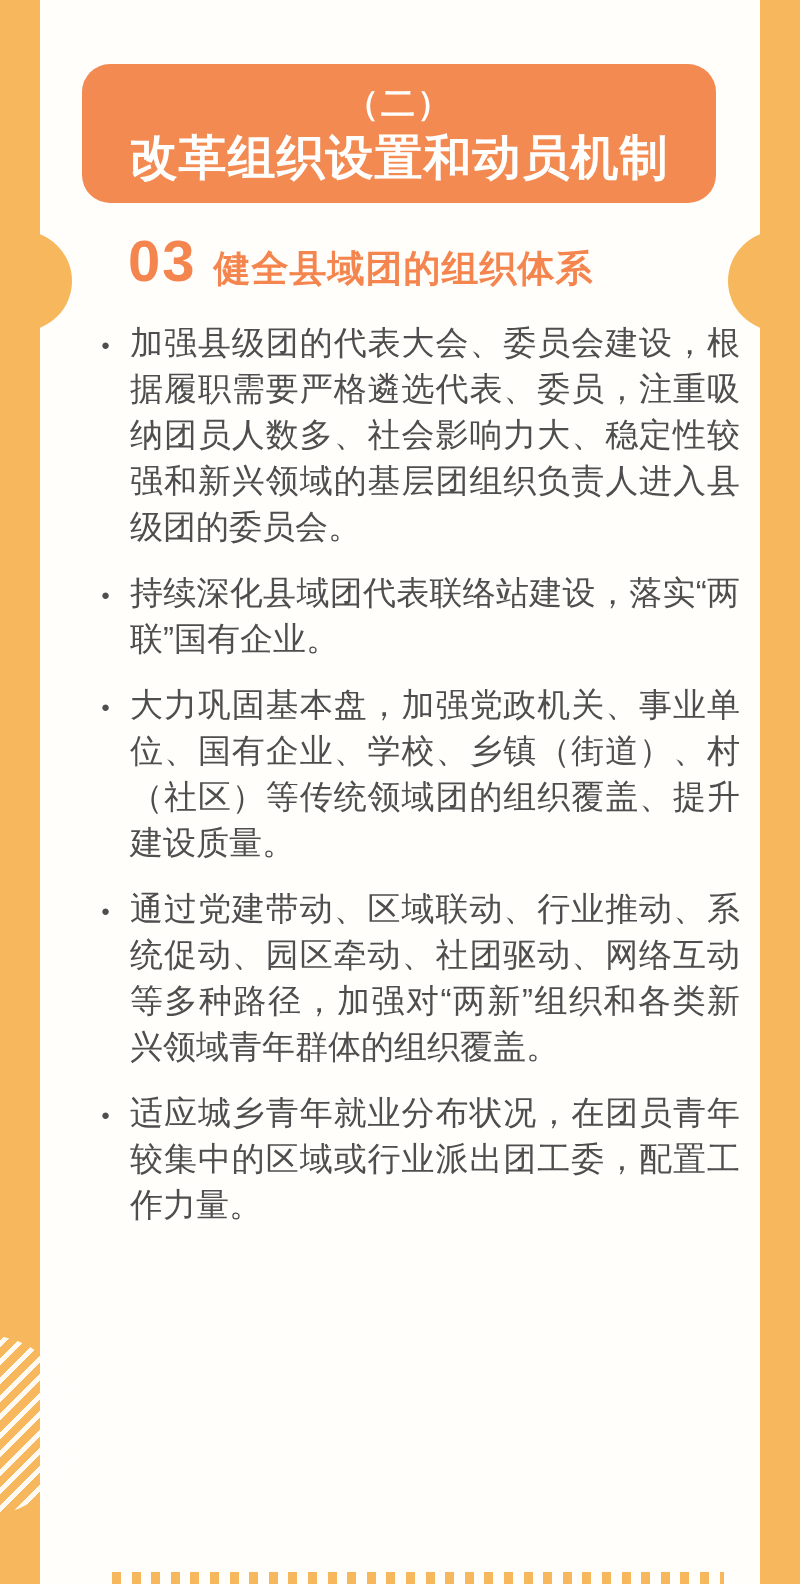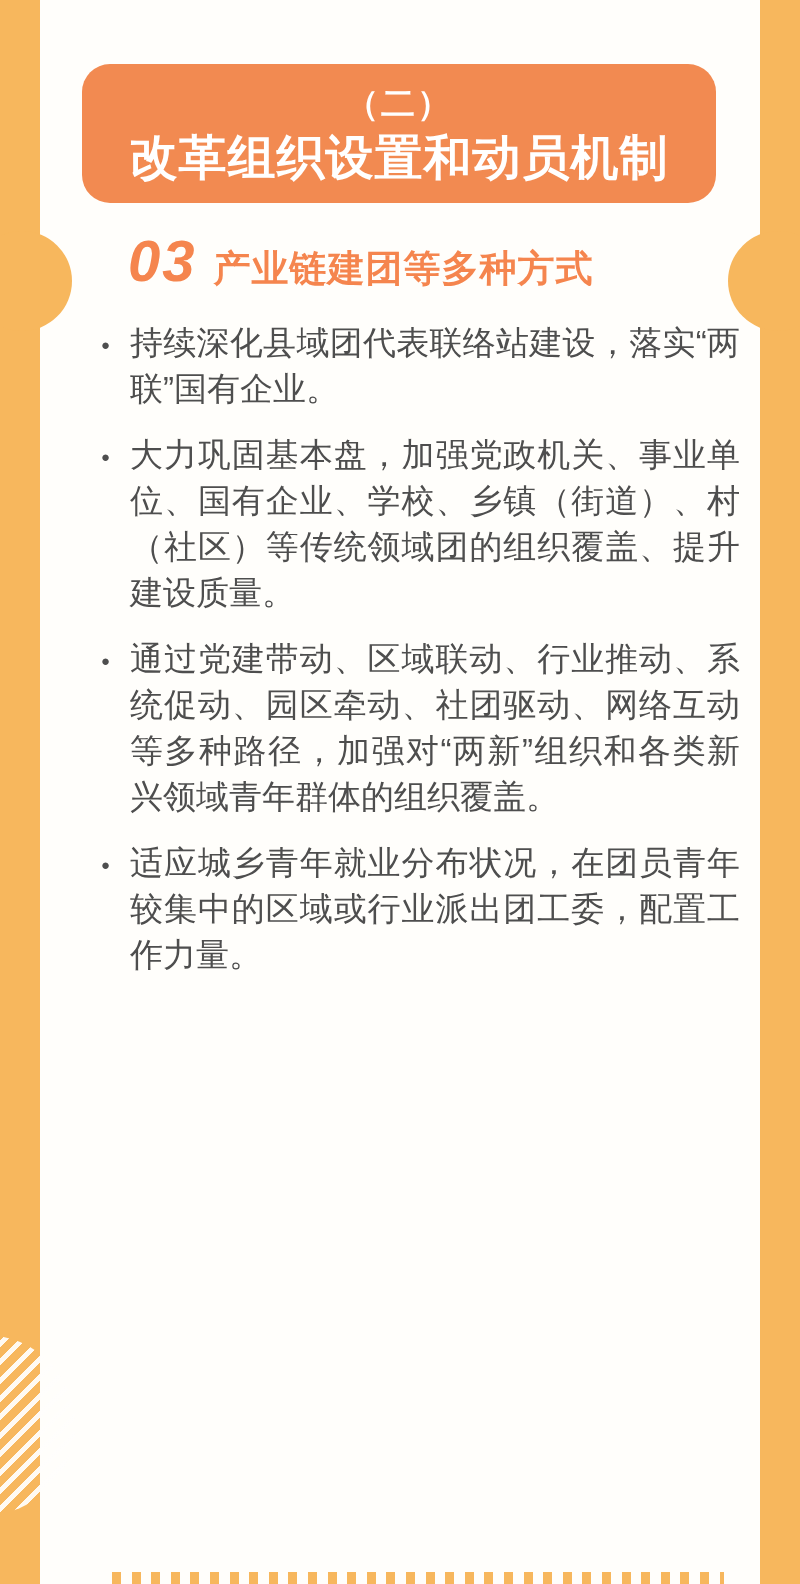--- a/index.html
+++ b/index.html
@@ -68,21 +68,21 @@
     font-size: 48px; font-weight: 800; letter-spacing: 1px; line-height: 1;
   }
 
   
   .section-heading {
     position: absolute; left: 128px; top: 232px;
     display: flex; align-items: baseline; gap: 17px;
     color: var(--heading, #F5854E);
     white-space: nowrap;
   }
-  .sec-num   { font-size: 58px; font-weight: 800; line-height: 1; letter-spacing: 2px; font-style: italic; }
+  .sec-num   { font-size: 58px; font-weight: 800; line-height: 1; letter-spacing: 2px; }
   .sec-title { font-size: 37px; font-weight: 800; line-height: 1; letter-spacing: 1px; }
 
   
   .bullets {
     position: absolute; left: 100px; top: 320px;
     width: 640px;
     margin: 0; padding: 0;
     list-style: none;
     color: var(--body, #4E4E4E);
   }
@@ -115,25 +115,26 @@
   <div class="stripe-circle"></div>
   <div class="bottom-dots"></div>
 
   <div class="header-box">
     <div class="chapter-no">（二）</div>
     <div class="chapter-title">改革组织设置和动员机制</div>
   </div>
 
   <div class="section-heading">
     <span class="sec-num">03</span>
-    <span class="sec-title">产业链建团等多种方式</span>
+    <span class="sec-title">健全县域团的组织体系</span>
   </div>
 
   <ul class="bullets">
 
+      <li><span>加强县级团的代表大会、委员会建设，根据履职需要严格遴选代表、委员，注重吸纳团员人数多、社会影响力大、稳定性较强和新兴领域的基层团组织负责人进入县级团的委员会。</span></li>
 
       <li><span>持续深化县域团代表联络站建设，落实“两联”国有企业。</span></li>
 
       <li><span>大力巩固基本盘，加强党政机关、事业单位、国有企业、学校、乡镇（街道）、村（社区）等传统领域团的组织覆盖、提升建设质量。</span></li>
 
 
 
       <li><span>通过党建带动、区域联动、行业推动、系统促动、园区牵动、社团驱动、网络互动等多种路径，加强对“两新”组织和各类新兴领域青年群体的组织覆盖。</span></li>
 
       <li><span>适应城乡青年就业分布状况，在团员青年较集中的区域或行业派出团工委，配置工作力量。</span></li>

